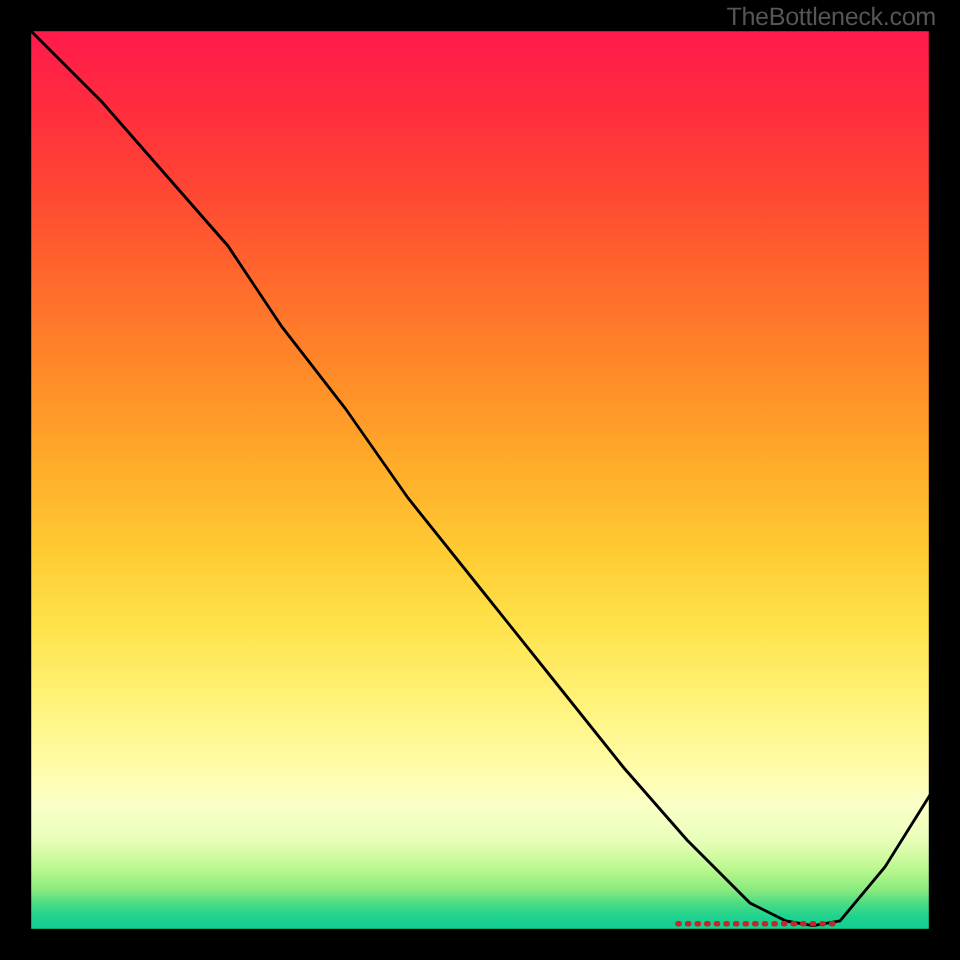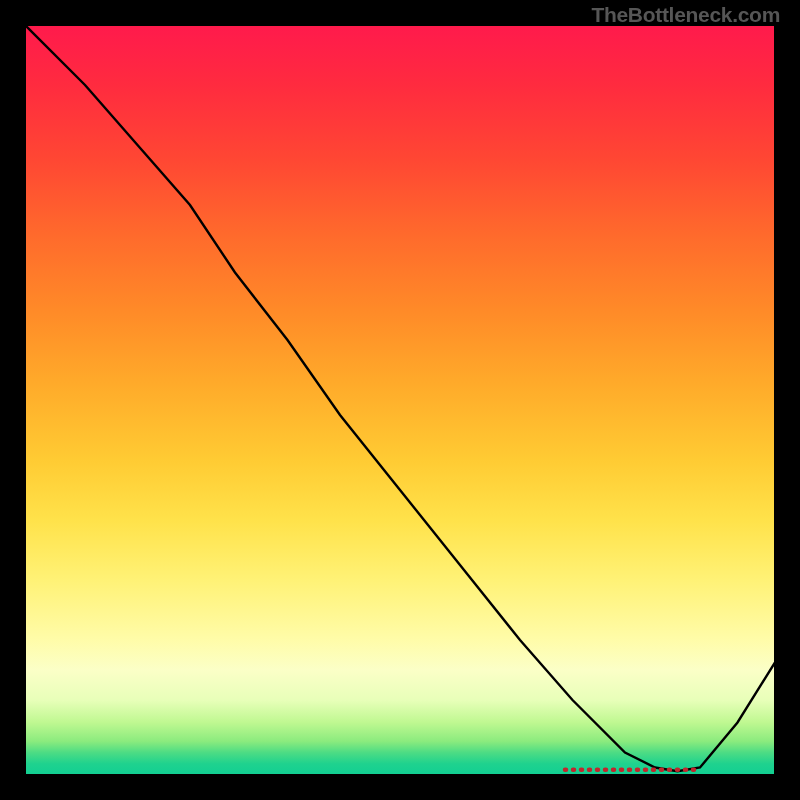--- a/index.html
+++ b/index.html
@@ -15,21 +15,21 @@
     position: relative;
     width: 800px;
     height: 800px;
   }
   .watermark {
     position: absolute;
     top: 3px;
     right: 20px;
     color: #565656;
     font-size: 21px;
-    font-weight: 700;
+    font-weight: 400;
     letter-spacing: -0.3px;
   }
   .plot-frame {
     position: absolute;
     left: 25px;
     top: 25px;
     width: 750px;
     height: 750px;
     background: #000;
   }

